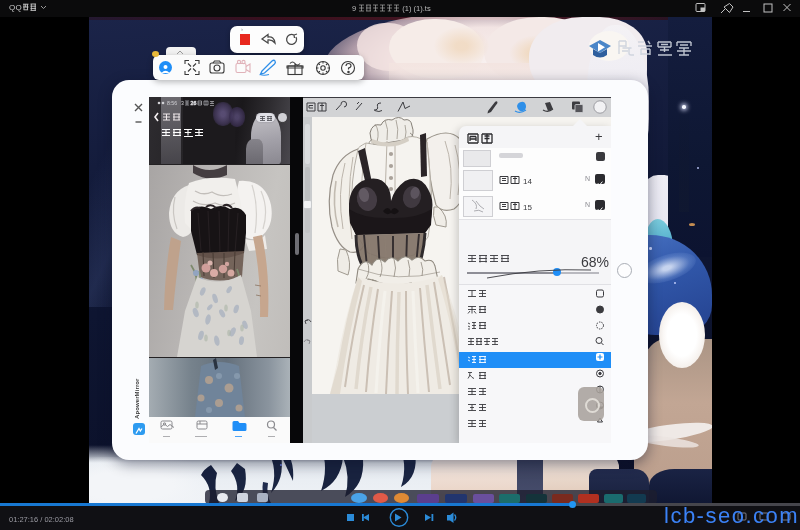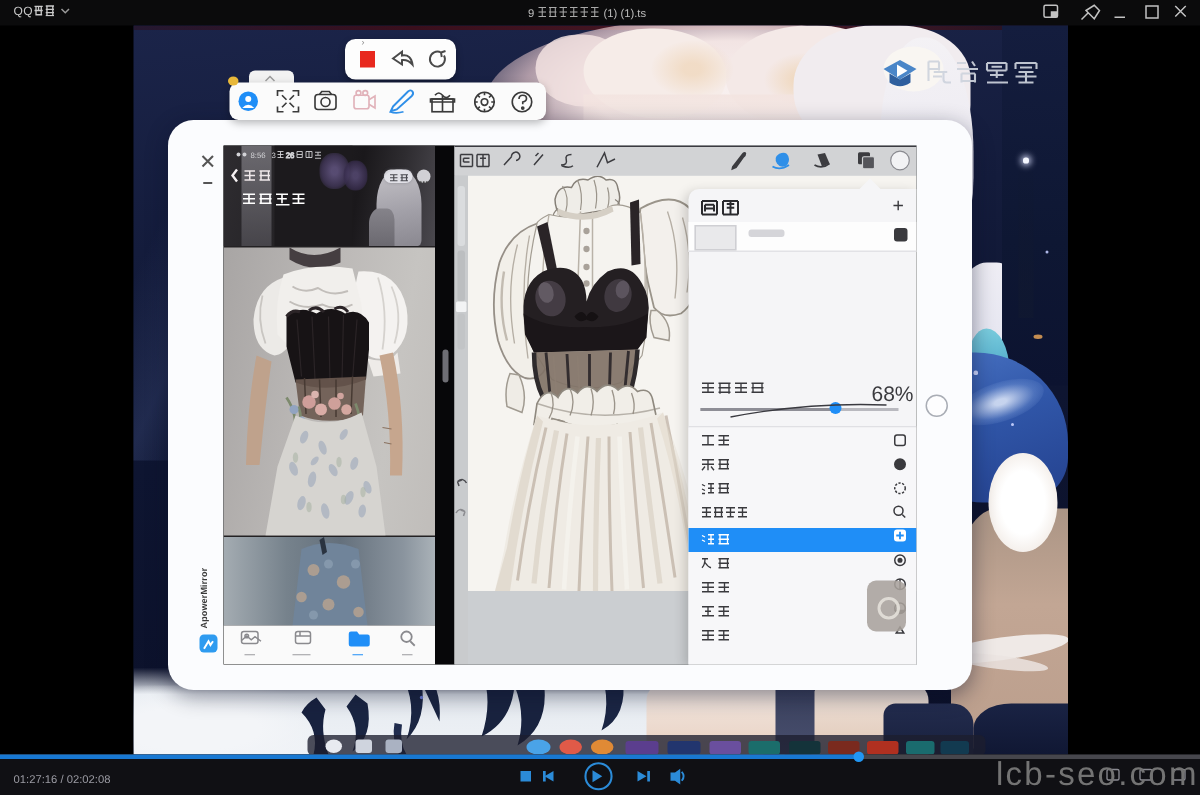--- a/index.html
+++ b/index.html
@@ -469,21 +469,53 @@
         </g>
           </svg>
         <div class="abs" style="left:136px;top:3px;color:#3a3a3e;font-size:13px;font-weight:300;">+</div>
 
         <div class="abs" style="left:0;top:22px;width:152px;height:19px;background:#fdfdfd;border-bottom:1px solid #e2e2e6;">
           <div class="abs" style="left:4px;top:2px;width:26px;height:15px;background:#e9e9eb;border:1px solid #cfcfd3;"></div>
           <div class="abs" style="left:40px;top:5px;width:24px;height:5px;background:#d5d5d9;border-radius:2px;"></div>
           <div class="abs" style="left:137px;top:4px;width:9px;height:9px;background:#3a3a3e;border-radius:2px;"></div>
         </div>
 
-
+        <div class="abs" style="left:0;top:41px;width:152px;height:26px;background:#fdfdfd;border-bottom:1px solid #e2e2e6;">
+          <div class="abs" style="left:4px;top:3px;width:28px;height:19px;background:#f0f0f2;border:1px solid #cfcfd3;"></div>
+          <svg class="abs" style="left:40px;top:8px" width="40" height="10" viewBox="0 0 40 10">
+              <g stroke="#3a3a3e" stroke-width="1" fill="none">
+                <path d="M1 1.5h8M1 1.5v7M9 1.5v7M1 8.5h8M3 3.5h4M3 5.5h4"></path>
+                <path d="M12 1.5h8M12 1.5v7M20 1.5v7M12 8.5h8M14 3.5h4M16 1.5v7"></path>
+              </g>
+              <text x="24" y="8.5" font-size="8" fill="#3a3a3e" font-family="Liberation Sans">14</text>
+            </svg>
+          <div class="abs" style="left:126px;top:8px;color:#8a8a90;font-size:7px;">N</div>
+          <div class="abs" style="left:136px;top:7px;width:10px;height:10px;background:#2b2b2f;border-radius:2px;"><svg width="10" height="10">
+                <path d="M2.8 5.2 l1.8 1.8 2.8 -3.4" stroke="#fff" stroke-width="1" fill="none"></path>
+              </svg></div>
+        </div>
+
+        <div class="abs" style="left:0;top:67px;width:152px;height:26px;background:#fdfdfd;border-bottom:1px solid #e2e2e6;">
+          <div class="abs" style="left:4px;top:3px;width:28px;height:19px;background:#f4f4f6;border:1px solid #cfcfd3;">
+            <svg width="28" height="19">
+                <path d="M8 3 q6 4 4 9 M12 4 q4 6 8 8 M10 14 q5 -2 9 1" stroke="#9a9aa0" stroke-width="0.8" fill="none"></path>
+              </svg>
+          </div>
+          <svg class="abs" style="left:40px;top:8px" width="40" height="10" viewBox="0 0 40 10">
+              <g stroke="#3a3a3e" stroke-width="1" fill="none">
+                <path d="M1 1.5h8M1 1.5v7M9 1.5v7M1 8.5h8M3 3.5h4M3 5.5h4"></path>
+                <path d="M12 1.5h8M12 1.5v7M20 1.5v7M12 8.5h8M14 3.5h4M16 1.5v7"></path>
+              </g>
+              <text x="24" y="8.5" font-size="8" fill="#3a3a3e" font-family="Liberation Sans">15</text>
+            </svg>
+          <div class="abs" style="left:126px;top:8px;color:#8a8a90;font-size:7px;">N</div>
+          <div class="abs" style="left:136px;top:7px;width:10px;height:10px;background:#2b2b2f;border-radius:2px;"><svg width="10" height="10">
+                <path d="M2.8 5.2 l1.8 1.8 2.8 -3.4" stroke="#fff" stroke-width="1" fill="none"></path>
+              </svg></div>
+        </div>
 
 
         <svg class="abs" style="left:8px;top:128px" width="44" height="10" viewBox="0 0 44 10">
             <g stroke="#3a3a3e" stroke-width="0.9" fill="none">
           <path d="M1 1.5h8M1 4.5h8M1 7.5h8M5 1.5v6"></path>
               <path d="M12 1.5h8M12 4.5h8M12 7.5h8M13 1.5v7M19 1.5v7"></path>
               <path d="M23 1.5h8M23 4.5h8M23 7.5h8M27 1.5v6"></path>
               <path d="M34 1.5h8M34 4.5h8M34 7.5h8M35 1.5v6M41 1.5v6"></path>
         </g>
           </svg>
@@ -611,21 +643,21 @@
 <g>
 <svg class="abs" style="left:737px;top:512px" width="60" height="10" viewBox="0 0 60 10">
       <g stroke="#8a8a92" stroke-width="0.9" fill="none">
         <rect x="1" y="1" width="8" height="7" rx="1"></rect>
         <rect x="23" y="1" width="8" height="7" rx="1"></rect>
         <rect x="45" y="1" width="8" height="7" rx="1"></rect>
       </g>
     </svg>
 </g>
 
-<div class="abs" style="left:664px;top:503px;color:#737373;font-size:22px;letter-spacing:1.5px;font-family:'Liberation Sans',sans-serif;">lcb-seo.com</div>
+<div class="abs" style="left:664px;top:503px;color:#3b82f6;font-size:22px;letter-spacing:1.5px;font-family:'Liberation Sans',sans-serif;">lcb-seo.com</div>
 
 
 
 <div class="abs" style="left:230px;top:26px;width:74px;height:27px;background:#fdfdfd;border-radius:7px;box-shadow:0 2px 5px rgba(0,0,0,.3);"></div>
 <div class="abs" style="left:241px;top:26px;color:#888;font-size:6px;">›</div>
 <div class="abs" style="left:240px;top:34px;width:10px;height:11px;background:#e8281e;"></div>
 <svg class="abs" style="left:258px;top:32px" width="42" height="15" viewBox="0 0 42 15">
   <path d="M4 7 L10 2.5 V5 q6 -1 7 6 q-3 -3.5 -7 -3 V11Z" fill="none" stroke="#4a4a4a" stroke-width="1.3"></path>
   <path d="M36 3 a5 5 0 1 0 2 2 M36 3 l3 -1 M36 3 l0.5 3" fill="none" stroke="#4a4a4a" stroke-width="1.3"></path>
 </svg>

